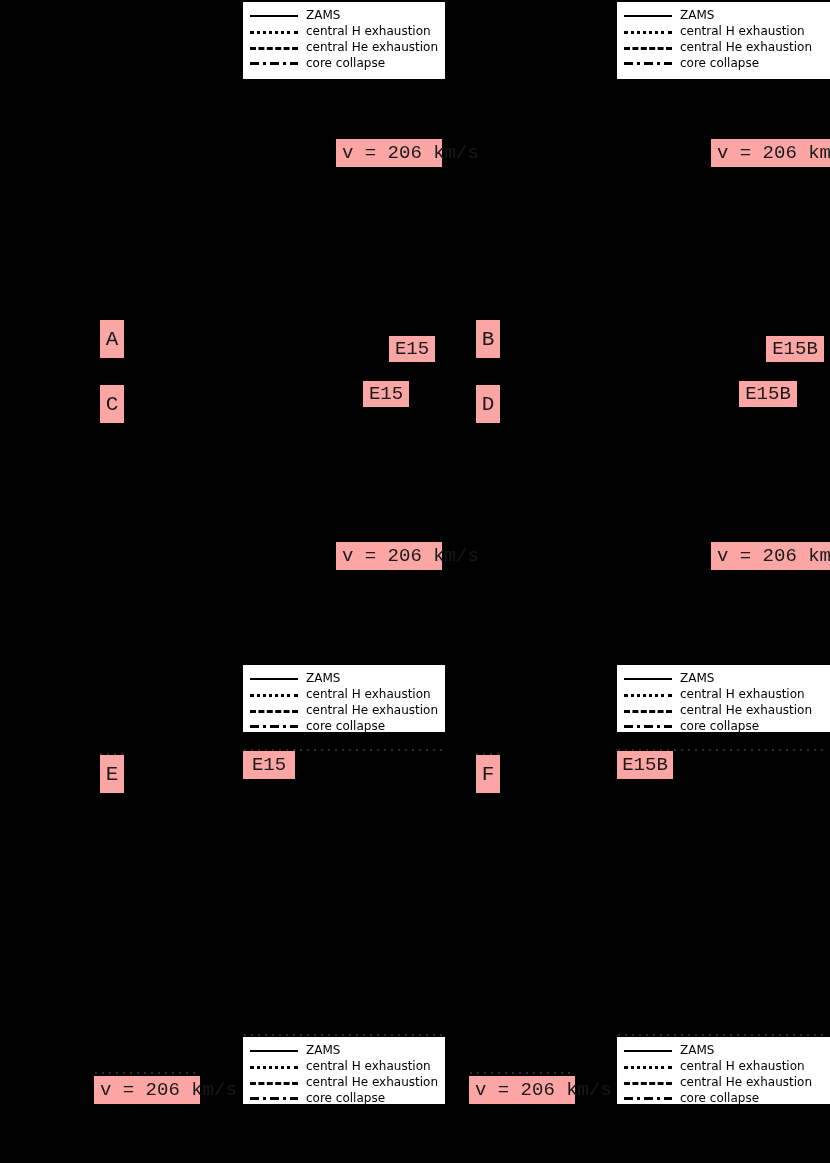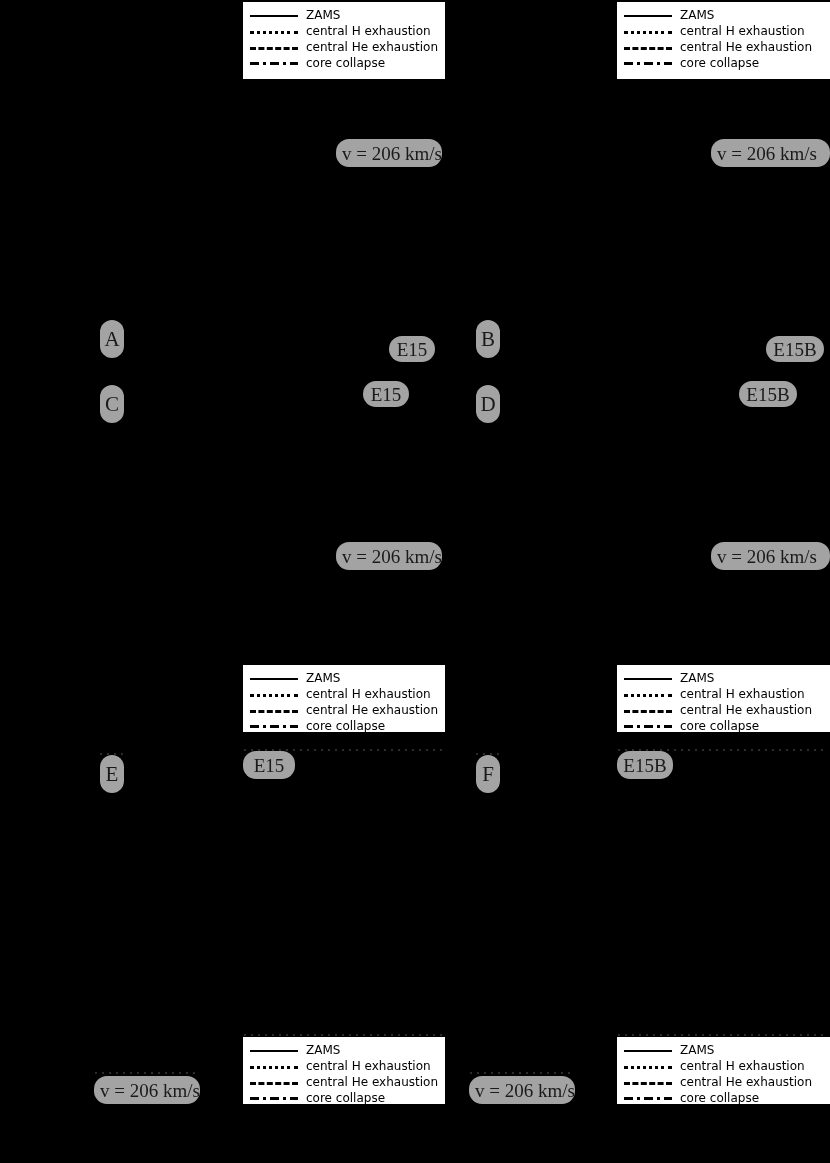--- a/index.html
+++ b/index.html
@@ -18,30 +18,29 @@
   .figure {
     position: absolute;
     left: 0; top: 0;
     width: 678px;
     height: 1163px;
     background: #000000;
   }
   
   .chip {
     position: absolute;
-    background: #a3a3a3;
+    background: #fca5a5;
     color: #1a1a1a;
-    font-family: Liberation Serif, serif;
+    font-family: Liberation Mono, monospace;
     display: flex;
     align-items: center;
     justify-content: center;
     white-space: nowrap;
     line-height: 1;
     box-sizing: border-box;
-    border-radius: 13px;
   }
   .chip.panel {
     font-size: 21px;
     letter-spacing: 0px;
     padding: 0 4px;
   }
   .chip.model {
     font-size: 19px;
     padding: 0 16px;
   }

